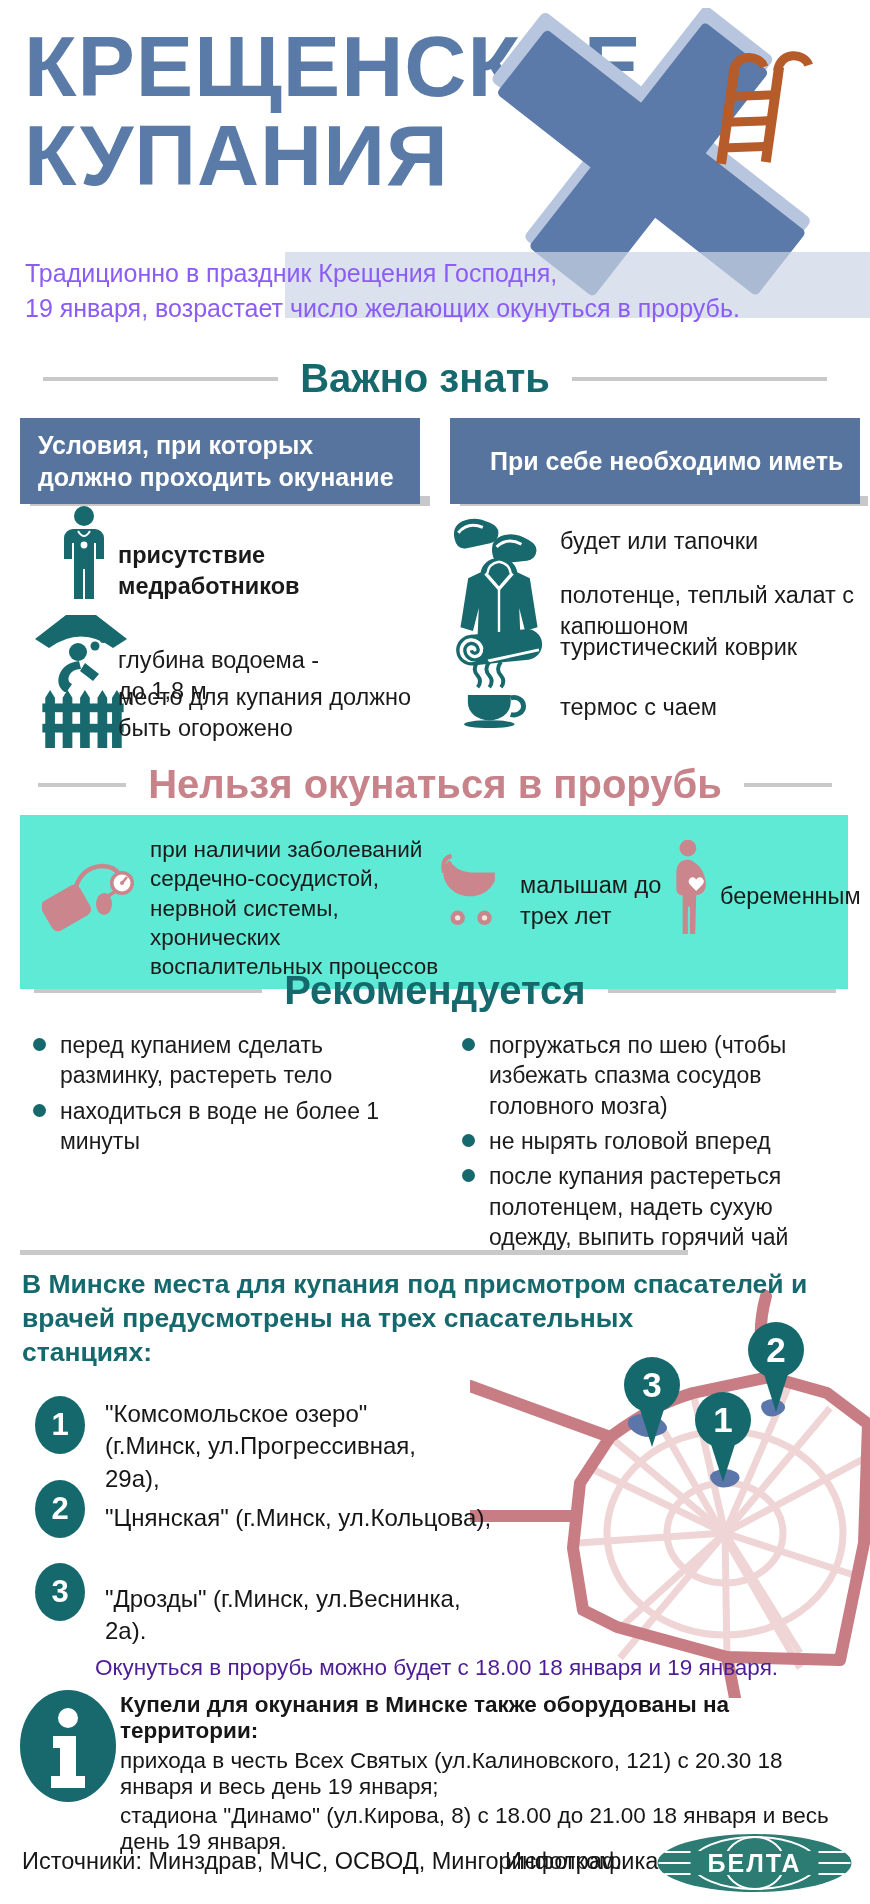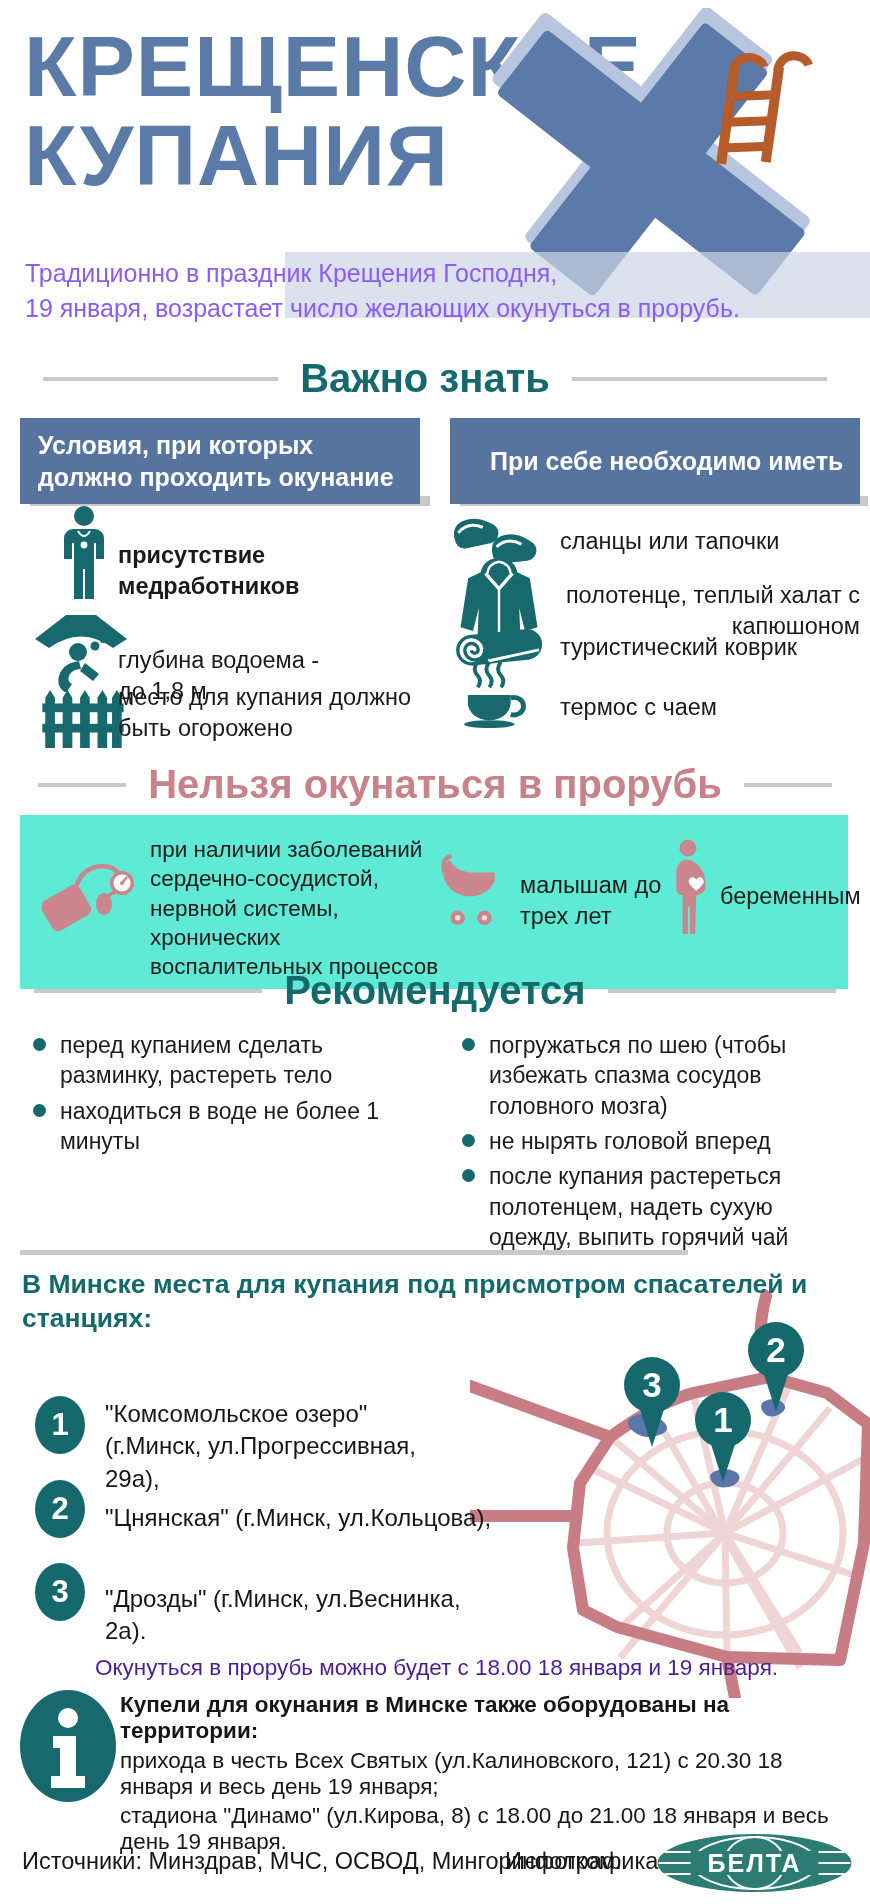--- a/index.html
+++ b/index.html
@@ -134,30 +134,30 @@
   <svg class="abs" style="left:452px;top:512px;" width="96" height="60" viewBox="0 0 96 60" fill="#17696d">
     <g transform="rotate(-12 24 22)">
       <path d="M2 22 Q2 6 20 6 q10 0 20 8 q8 6 6 12 a10 10 0 0 1 -10 8 h-24 Q2 34 2 22 z"></path>
       <path d="M7 17 q12 -9 25 0" stroke="#fff" stroke-width="3" fill="none"></path>
     </g>
     <g transform="translate(38,16) rotate(-6 24 22)">
       <path d="M2 22 Q2 6 20 6 q10 0 20 8 q8 6 6 12 a10 10 0 0 1 -10 8 h-24 Q2 34 2 22 z"></path>
       <path d="M7 17 q12 -9 25 0" stroke="#fff" stroke-width="3" fill="none"></path>
     </g>
   </svg>
-  <div class="abs itxt" style="left:560px;top:526px;width:300px;">сланцы или тапочки</div>
+  <div class="abs itxt" style="left:560px;top:526px;width:300px;">будет или тапочки</div>
 
   <svg class="abs" style="left:458px;top:556px;" width="82" height="104" viewBox="0 0 84 108" fill="#17696d">
     <path d="M42 2 C30 2 24 10 23 17 L10 23 2 74 15 78 21 54 19 102 65 102 63 54 69 78 82 74 74 23 61 17 C60 10 54 2 42 2 z"></path>
     <path d="M28 18 L42 34 L56 18" stroke="#fff" stroke-width="3.5" fill="none"></path>
     <path d="M42 6 q-11 2 -12 12" stroke="#fff" stroke-width="2.5" fill="none"></path>
     <path d="M42 6 q11 2 12 12" stroke="#fff" stroke-width="2.5" fill="none"></path>
     <line x1="42" y1="34" x2="42" y2="102" stroke="#fff" stroke-width="2.5"></line>
   </svg>
-  <div class="abs itxt" style="left:560px;top:580px;width:300px;text-align:right;">полотенце, теплый халат с капюшоном</div>
+  <div class="abs itxt" style="left:560px;top:580px;width:300px;">полотенце, теплый халат с капюшоном</div>
 
   <svg class="abs" style="left:452px;top:624px;" width="100" height="46" viewBox="0 0 100 48" fill="#17696d">
     <g transform="rotate(-6 50 24)">
       <path d="M18 8 H76 a16 16 0 0 1 0 32 H18 z"></path>
       <line x1="34" y1="37" x2="88" y2="31" stroke="#fff" stroke-width="3"></line>
       <circle cx="18" cy="24" r="16"></circle>
       <circle cx="18" cy="24" r="12.5" fill="#fff"></circle>
       <path d="M18 24 a3.5 3.5 0 0 0 7 0 a7 7 0 0 0 -14 0 a10.5 10.5 0 0 0 21 0" stroke="#17696d" stroke-width="3.5" fill="none"></path>
     </g>
   </svg>
@@ -239,20 +239,21 @@
     <div class="bitem">
       <span class="bdot"></span>
       <span>после купания растереться полотенцем, надеть сухую одежду, выпить горячий чай</span>
     </div>
   </div>
 
   <div class="abs divider"></div>
 
   <div class="abs minsk-h">
     <div>В Минске места для купания под присмотром спасателей и</div>
+    <div>врачей предусмотрены на трех спасательных</div>
     <div>станциях:</div>
   </div>
 
   <svg class="abs" style="left:470px;top:1278px;" width="400" height="420" viewBox="0 0 400 420">
     <g stroke="#efd5d6" stroke-width="7" fill="none">
       <line x1="255" y1="255" x2="140" y2="159"></line>
       <line x1="255" y1="255" x2="223" y2="115"></line>
       <line x1="255" y1="255" x2="320" y2="105"></line>
       <line x1="255" y1="255" x2="395" y2="180"></line>
       <line x1="255" y1="255" x2="393" y2="300"></line>

